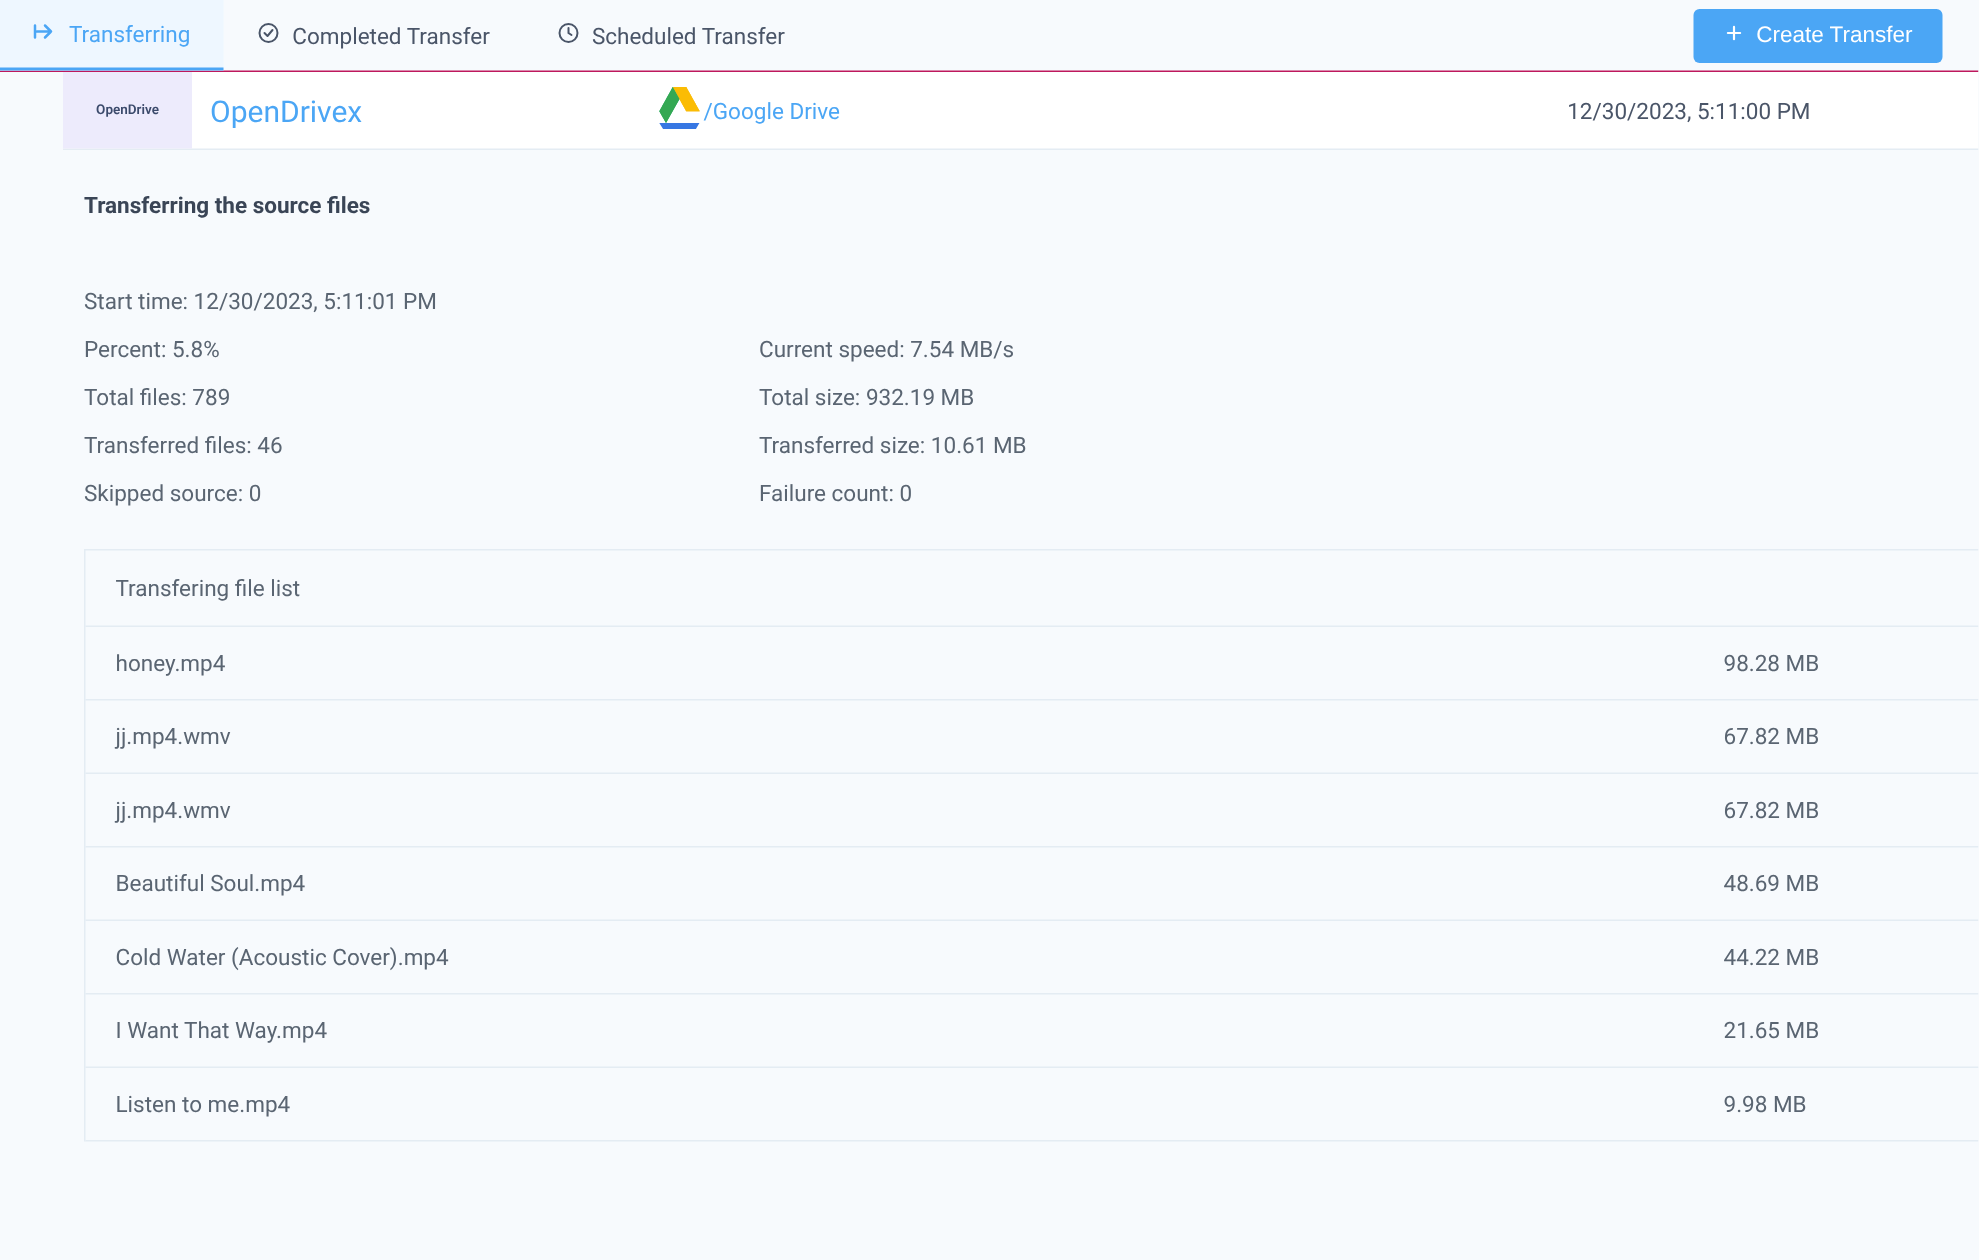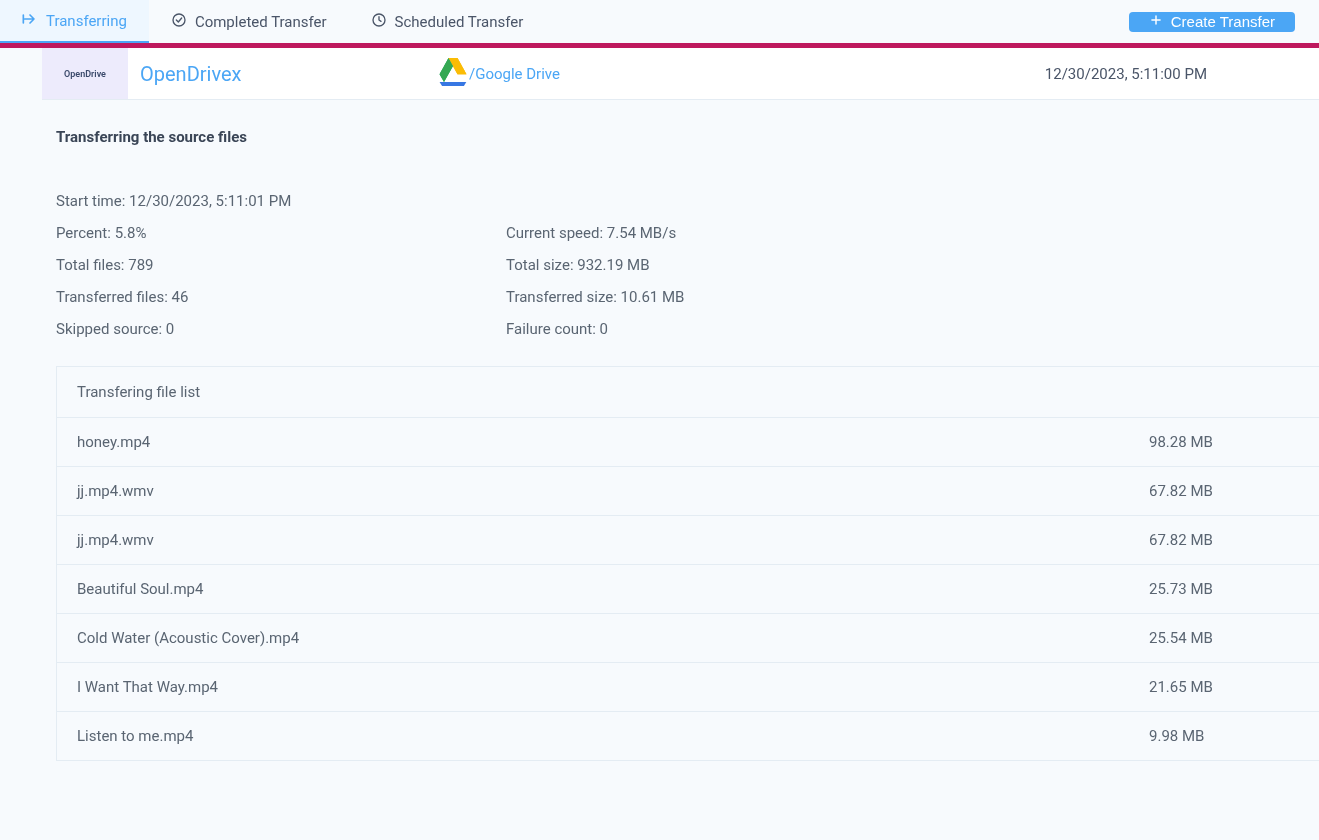--- a/index.html
+++ b/index.html
@@ -10,21 +10,21 @@
   font-size: 14px;
   width: 1319px;
   height: 840px;
   overflow: hidden;
 }
 .topbar {
   display: flex;
   align-items: center;
   height: 48px;
   background: #f7fafd;
-  border-bottom: 5px solid #be185d;
+  border-bottom: 1px solid #be185d;
 }
 .tabs {
   display: flex;
   height: 100%;
 }
 .tab {
   display: flex;
   align-items: center;
   gap: 8px;
   padding: 0 22px;
@@ -40,21 +40,21 @@
 }
 .tab svg { width: 16px; height: 16px; flex-shrink: 0; }
 .tab.active svg { color: #4ba6f5; }
 .create-btn {
   margin-left: auto;
   margin-right: 24px;
   background: #4ba6f5;
   color: #fff;
   border: none;
   border-radius: 4px;
-  height: 20px;
+  height: 36px;
   padding: 0 20px;
   font-size: 15px;
   cursor: pointer;
   display: flex;
   align-items: center;
   gap: 8px;
 }
 .create-btn svg { width: 14px; height: 14px; }
 
 .transfer-row {
@@ -264,25 +264,25 @@
         <div class="file-row">
           <span class="fname">jj.mp4.wmv</span>
           <span class="fsize">67.82 MB</span>
         </div>
         <div class="file-row">
           <span class="fname">jj.mp4.wmv</span>
           <span class="fsize">67.82 MB</span>
         </div>
         <div class="file-row">
           <span class="fname">Beautiful Soul.mp4</span>
-          <span class="fsize">25.73 MB</span>
+          <span class="fsize">48.69 MB</span>
         </div>
         <div class="file-row">
           <span class="fname">Cold Water (Acoustic Cover).mp4</span>
-          <span class="fsize">25.54 MB</span>
+          <span class="fsize">44.22 MB</span>
         </div>
         <div class="file-row">
           <span class="fname">I Want That Way.mp4</span>
           <span class="fsize">21.65 MB</span>
         </div>
         <div class="file-row">
           <span class="fname">Listen to me.mp4</span>
           <span class="fsize">9.98 MB</span>
         </div>
       </div>

